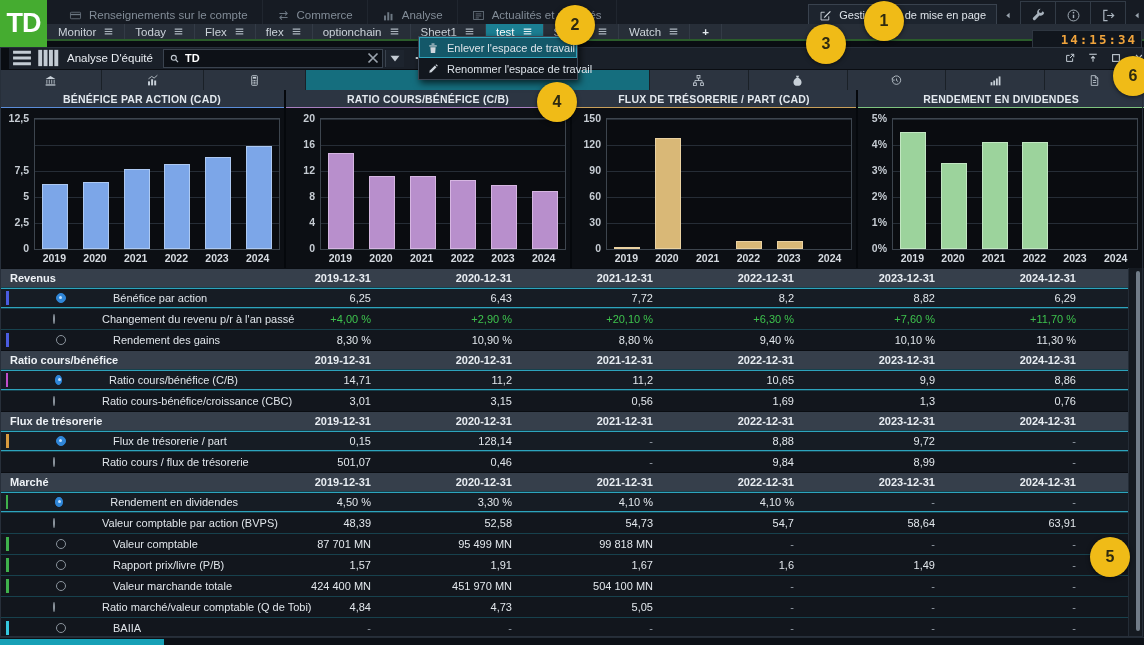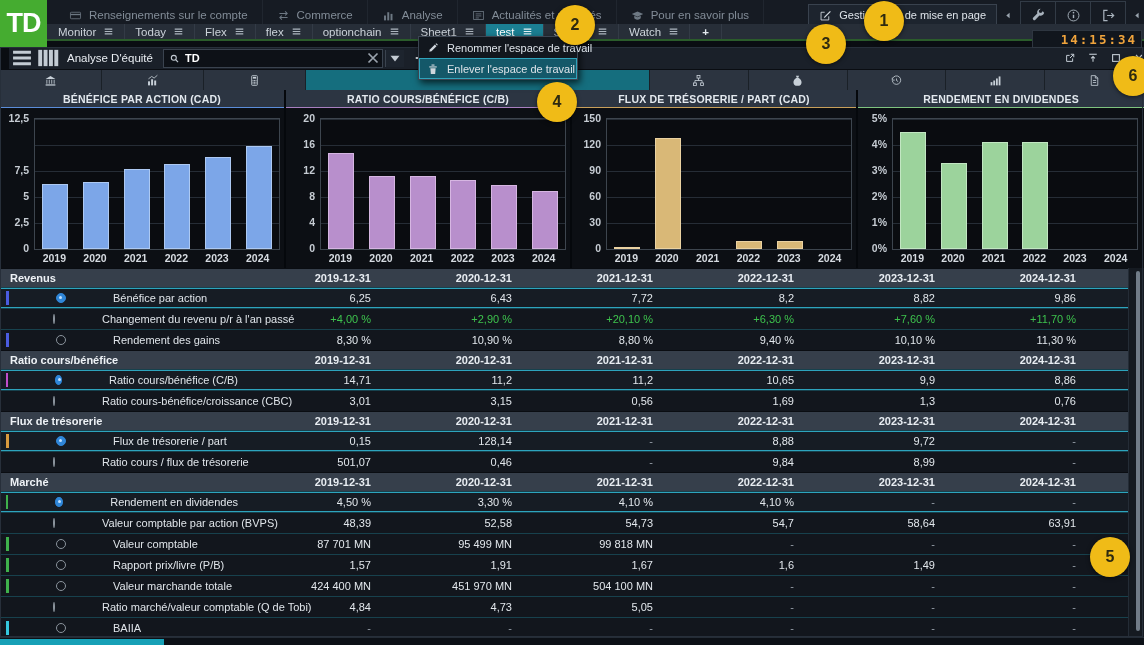--- a/index.html
+++ b/index.html
@@ -139,29 +139,20 @@
         </div>
         <div class="menuitem">
           <span class="ic">
             <svg viewBox="0 0 16 16" fill="none" stroke="currentColor">
               <rect x="2" y="3" width="12" height="10"></rect>
               <path d="M4.5 6h7M4.5 8.5h7M4.5 11h4"></path>
             </svg>
           </span>
           <span>Actualités et marchés</span>
         </div>
-        <div class="menuitem">
-          <span class="ic">
-            <svg viewBox="0 0 16 16" fill="currentColor">
-              <path d="M8 3L15 6.2 8 9.4 1 6.2z"></path>
-              <path d="M4 8.2v3c0 1 1.8 1.9 4 1.9s4-.9 4-1.9v-3L8 10z"></path>
-            </svg>
-          </span>
-          <span>Pour en savoir plus</span>
-        </div>
       </nav>
     <div class="r1right">
       <button class="layoutBtn">
         <span class="ic" id="layoutIc">
             <svg viewBox="0 0 16 16" fill="none" stroke="currentColor">
               <path d="M12 9v4.5H2.5V4H7"></path>
               <path d="M6.5 9.5L13.5 2.5l1 1L7.5 10.5l-1.6.6z" fill="currentColor" stroke="none"></path>
             </svg>
           </span>
         <span>Gestionnaire de mise en page</span>
@@ -571,21 +562,21 @@
         <div class="c0">
           <span class="lbar" style="background: rgb(74, 92, 224);"></span>
           <span class="radio on"></span>
           <span class="rlabel">Bénéfice par action</span>
         </div>
         <div class="val">6,25</div>
         <div class="val">6,43</div>
         <div class="val">7,72</div>
         <div class="val">8,2</div>
         <div class="val">8,82</div>
-        <div class="val">9,86</div>
+        <div class="val">6,29</div>
         <div></div>
       </div>
       <div class="trow">
         <div class="c0">
           <span class="lbar" style="background: rgb(74, 92, 224);"></span>
           <span class="radio"></span>
           <span class="rlabel">Changement du revenu p/r à l'an passé</span>
         </div>
         <div class="val pos">+4,00 %</div>
         <div class="val pos">+2,90 %</div>
@@ -799,38 +790,38 @@
     <div class="vthumb"></div>
   </div>
 
   <div class="frame"></div>
 
   <div class="bottombar">
     <div class="tealstrip"></div>
   </div>
 
   <div class="ctxmenu" id="ctxMenu">
-      <div class="cmi">
-        <span class="ic">
-          <svg viewBox="0 0 16 16" fill="currentColor">
-            <path d="M3 13l.8-3L10.5 3.3l2.2 2.2L6 12.2 3 13z"></path>
-            <path d="M11.3 2.5l2.2 2.2 1-1L12.3 1.5z"></path>
-          </svg>
-        </span>
-        <span>Renommer l'espace de travail</span>
-      </div>
       <div class="cmi hl">
         <span class="ic">
           <svg viewBox="0 0 16 16" fill="currentColor">
             <path d="M6 2h4v1.5H6z"></path>
             <path d="M3 4.5h10V6H3z"></path>
             <path d="M4.5 7h7l-.6 7.5H5.1z"></path>
           </svg>
         </span>
         <span>Enlever l'espace de travail</span>
+      </div>
+      <div class="cmi">
+        <span class="ic">
+          <svg viewBox="0 0 16 16" fill="currentColor">
+            <path d="M3 13l.8-3L10.5 3.3l2.2 2.2L6 12.2 3 13z"></path>
+            <path d="M11.3 2.5l2.2 2.2 1-1L12.3 1.5z"></path>
+          </svg>
+        </span>
+        <span>Renommer l'espace de travail</span>
       </div>
     </div>
 
   <div id="annots">
       <div class="annot" style="left: 864px; top: 1px;">1</div>
       <div class="annot" style="left: 555px; top: 5px;">2</div>
       <div class="annot" style="left: 806px; top: 24px;">3</div>
       <div class="annot" style="left: 537px; top: 82px;">4</div>
       <div class="annot" style="left: 1090px; top: 537px;">5</div>
       <div class="annot" style="left: 1113px; top: 56px;">6</div>

